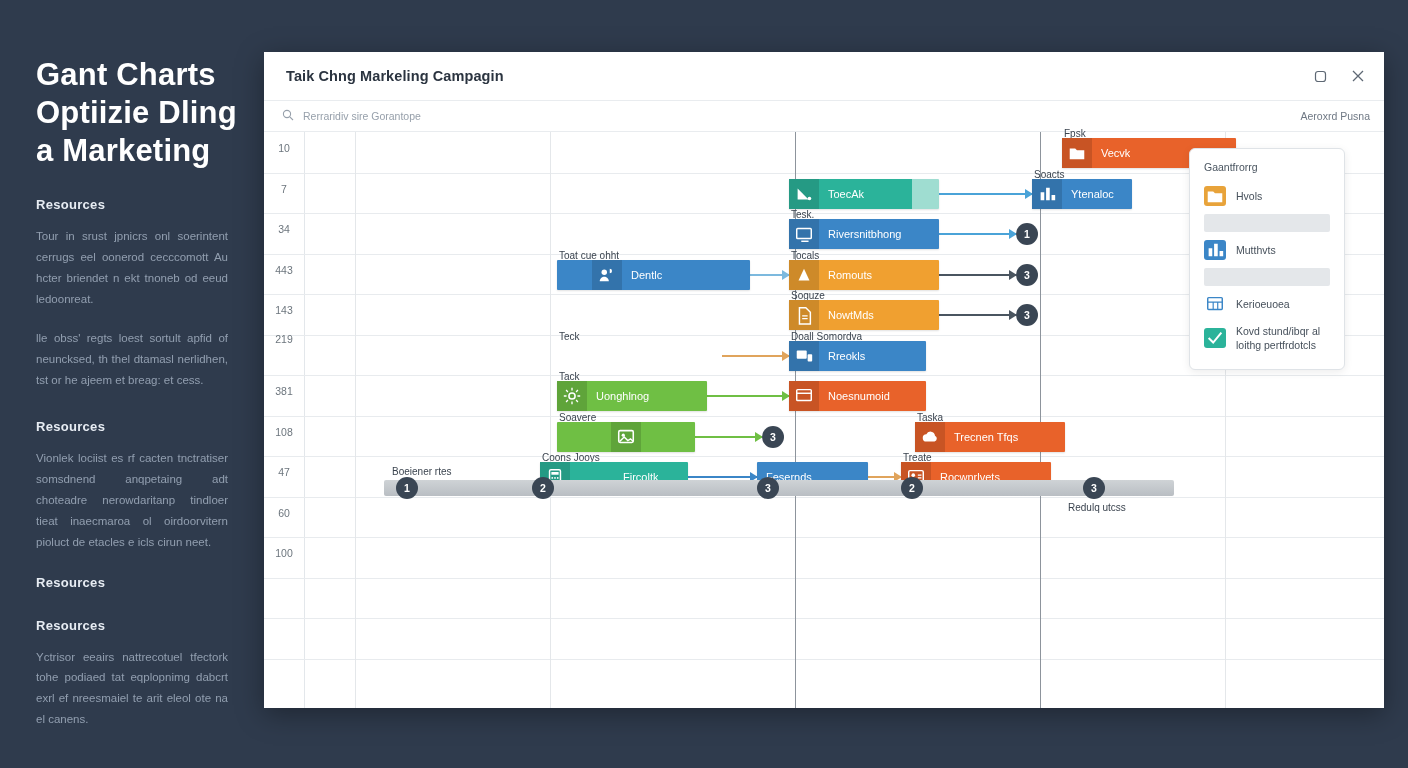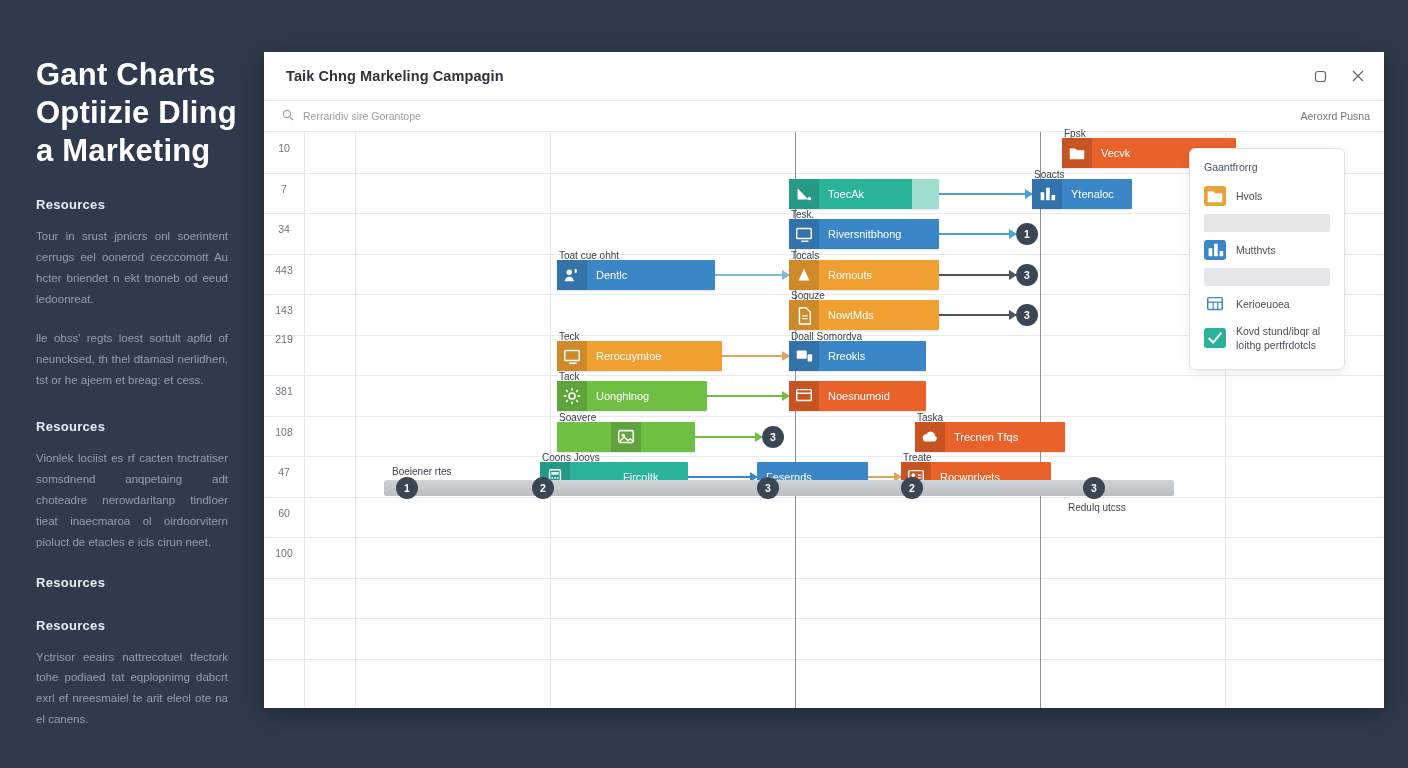--- a/index.html
+++ b/index.html
@@ -202,21 +202,21 @@
         <div class="bar" style="left: 525px; top: 87px; width: 150px; background: rgb(59, 134, 199);">
           <div class="ic" style="background: rgb(51, 115, 171);">
             <svg width="20" height="20" viewBox="0 0 22 22">
               <rect x="3" y="5" width="16" height="11" rx="1" fill="none" stroke="#ffffff" stroke-width="1.6"></rect>
               <path d="M8 19h8" stroke="#ffffff" stroke-width="1.6"></path>
             </svg>
           </div>
           <div class="txt">Riversnitbhong</div>
         </div>
         <div class="blab" style="left: 295px; top: 117.5px;">Toat cue ohht</div>
-        <div class="bar" style="left: 293px; top: 127.5px; width: 158px; background: rgb(59, 134, 199);">
+        <div class="bar" style="left: 293px; top: 127.5px; width: 158px; background: rgb(59, 134, 199); padding-left: 35px;">
           <div class="ic" style="background: rgb(51, 115, 171);">
             <svg width="20" height="20" viewBox="0 0 22 22">
               <circle cx="8" cy="8" r="3" fill="#ffffff"></circle>
               <path d="M3 18c0-3 2.5-5 5-5s5 2 5 5z" fill="#ffffff"></path>
               <path d="M14 9a2.5 2.5 0 100-5" fill="#ffffff"></path>
             </svg>
           </div>
           <div class="txt">Dentlc</div>
         </div>
         <div class="blab" style="left: 527px; top: 117.5px;">Tocals</div>
@@ -232,29 +232,20 @@
         <div class="bar" style="left: 525px; top: 168px; width: 150px; background: rgb(240, 160, 48);">
           <div class="ic" style="background: rgb(206, 138, 41);">
             <svg width="20" height="20" viewBox="0 0 22 22">
               <path d="M6 3h7l5 5v13H6z" fill="none" stroke="#ffffff" stroke-width="1.6"></path>
               <path d="M9 12h6M9 15h6" stroke="#ffffff" stroke-width="1.4"></path>
             </svg>
           </div>
           <div class="txt">NowtMds</div>
         </div>
         <div class="blab" style="left: 295px; top: 198.5px;">Teck</div>
-        <div class="bar" style="left: 293px; top: 208.5px; width: 165px; background: rgb(240, 160, 48);">
-          <div class="ic" style="background: rgb(206, 138, 41);">
-            <svg width="20" height="20" viewBox="0 0 22 22">
-              <rect x="3" y="5" width="16" height="11" rx="1" fill="none" stroke="#ffffff" stroke-width="1.6"></rect>
-              <path d="M8 19h8" stroke="#ffffff" stroke-width="1.6"></path>
-            </svg>
-          </div>
-          <div class="txt">Rerocuymtoe</div>
-        </div>
         <div class="blab" style="left: 527px; top: 198.5px;">Doall Somordva</div>
         <div class="bar" style="left: 525px; top: 208.5px; width: 137px; background: rgb(59, 134, 199);">
           <div class="ic" style="background: rgb(51, 115, 171);">
             <svg width="20" height="20" viewBox="0 0 22 22">
               <rect x="3" y="5" width="11" height="9" rx="1" fill="#ffffff"></rect>
               <rect x="15" y="9" width="5" height="8" rx="1" fill="#ffffff"></rect>
             </svg>
           </div>
           <div class="txt">Rreokls</div>
         </div>

